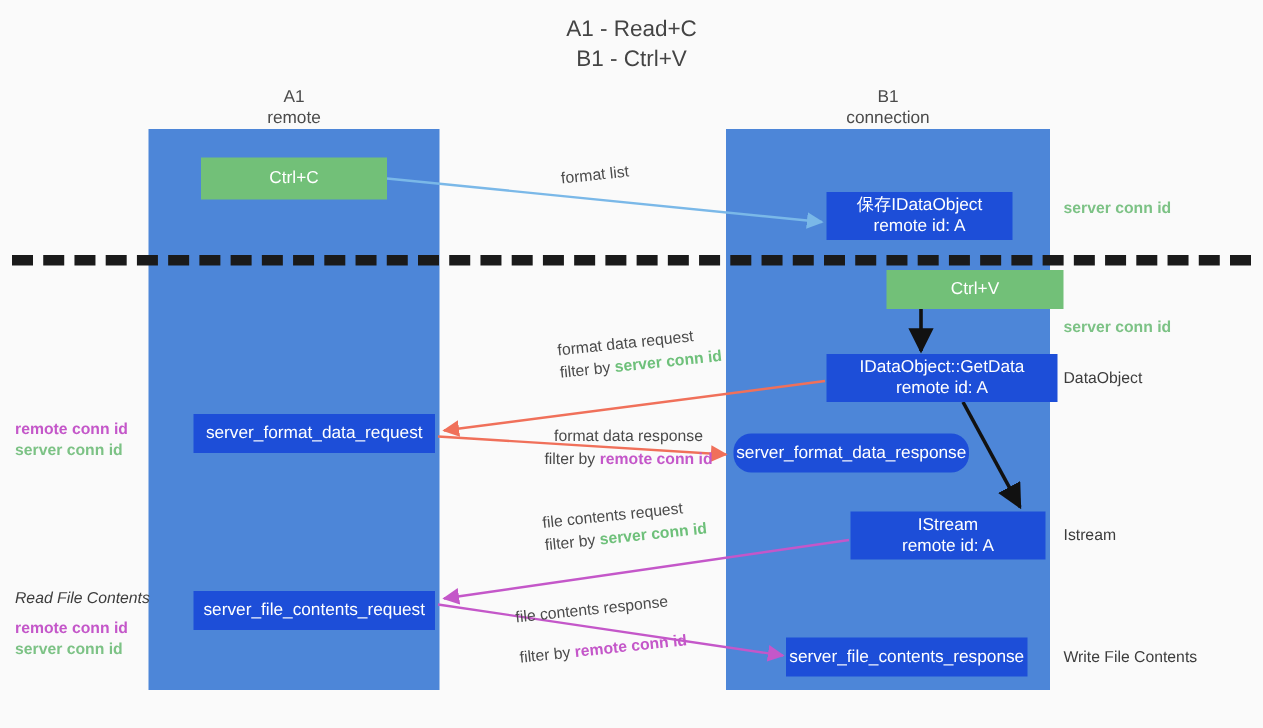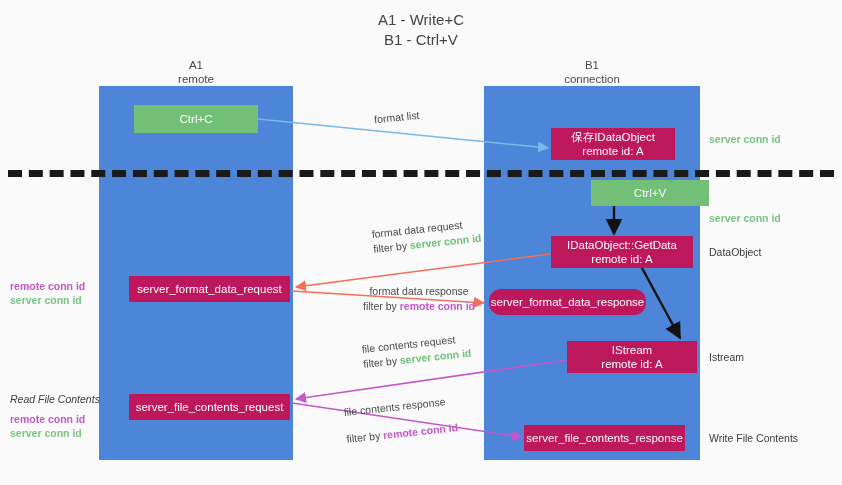--- a/index.html
+++ b/index.html
@@ -49,21 +49,21 @@
     flex-direction: column;
     align-items: center;
     justify-content: center;
     text-align: left;
     color: #ffffff;
     font-size: 11.5px;
     line-height: 14px;
     padding: 2px 4px;
   }
   .node.green { background: #72c078; }
-  .node.orange { background: #be185d; }
+  .node.orange { background: #1d4ed8; }
   .node .l2 { display: block; }
 
   
   .caption {
     font-size: 10.5px;
     line-height: 15px;
     color: #4a4a4a;
     white-space: nowrap;
   }
   .caption .green-id { color: #6ec07a; font-weight: bold; }
@@ -120,21 +120,21 @@
   <line x1="642" y1="268" x2="680" y2="338" stroke="#111111" stroke-width="2.4" marker-end="url(#ah-black)"></line>
 
   <line x1="566" y1="360" x2="296" y2="399" stroke="#c457c9" stroke-width="1.6" marker-end="url(#ah-magenta)"></line>
 
   <line x1="292" y1="403" x2="522" y2="437" stroke="#c457c9" stroke-width="1.6" marker-end="url(#ah-magenta)"></line>
 </svg>
 
 <div class="abs dashed-rule"></div>
 
 <div class="abs title-block">
-  <div>A1 - Write+C</div>
+  <div>A1 - Read+C</div>
   <div>B1 - Ctrl+V</div>
 </div>
 
 <div class="abs lane-header" style="left:99px; top:58px; width:194px;">
   <span>A1</span>
   <span class="sub">remote</span>
 </div>
 <div class="abs lane-header" style="left:484px; top:58px; width:216px;">
   <span>B1</span>
   <span class="sub">connection</span>
@@ -146,21 +146,21 @@
 
 <div class="abs node orange" style="left:551px; top:128px; width:124px; height:32px;">
   <span>保存IDataObject</span>
   <span class="l2">remote id: A</span>
 </div>
 
 <div class="abs node green" style="left:555px; top:180px; width:118px; height:26px;margin-left:36px;">
   <span>Ctrl+V</span>
 </div>
 
-<div class="abs node orange" style="left:551px; top:236px; width:142px; height:32px;">
+<div class="abs node orange" style="left:551px; top:236px; width:154px; height:32px;">
   <span>IDataObject::GetData</span>
   <span class="l2">remote id: A</span>
 </div>
 
 <div class="abs node orange" style="left:129px; top:276px; width:161px; height:26px;">
   <span>server_format_data_request</span>
 </div>
 
 <div class="abs node orange" style="left:489px; top:289px; width:157px; height:26px;border-radius:12px;">
   <span>server_format_data_response</span>

